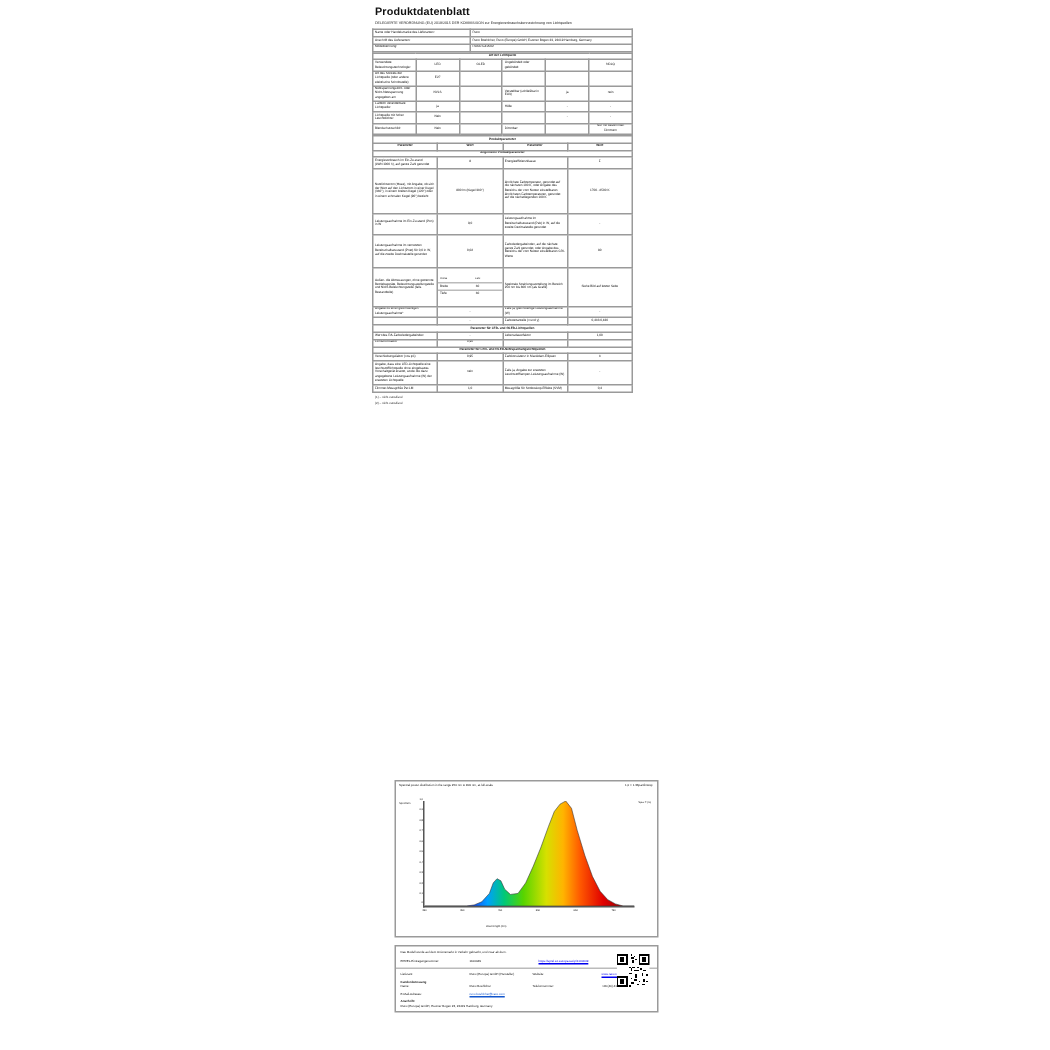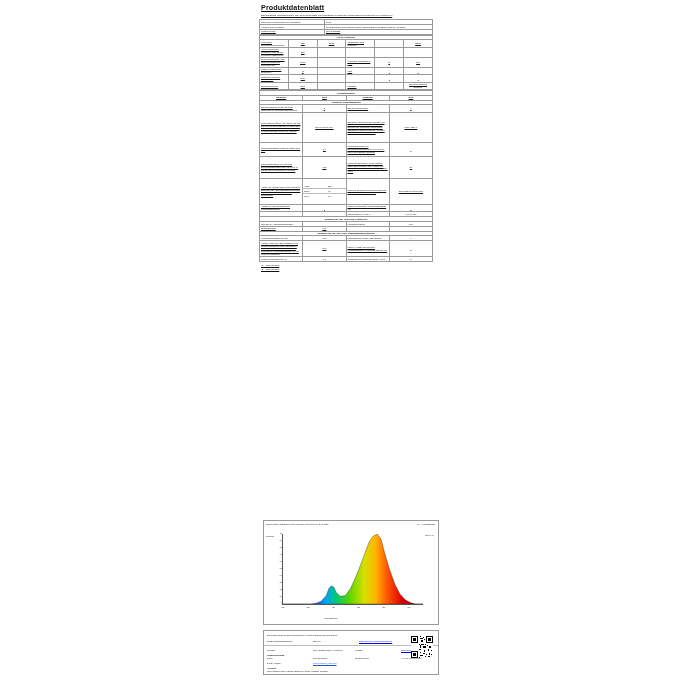--- a/index.html
+++ b/index.html
@@ -3,21 +3,21 @@
 <meta charset="utf-8">
 <style>
   html,body{margin:0;padding:0;}
   body{
     width:700px;height:700px;background:#ffffff;
     font-family:"Liberation Sans", sans-serif;
     color:#111;
   }
   .page{position:relative;width:700px;height:700px;overflow:hidden;}
   .sheet{
-    position:absolute;left:259px;top:0;width:150px;text-decoration:underline;
+    position:absolute;left:248px;top:0;width:150px;
   }
   .doc-title{
     font-size:7.2px;font-weight:bold;letter-spacing:.1px;margin:3px 0 2px 2px;
   }
   .subtitle{
     font-size:2.4px;line-height:1.35;margin:0 0 2px 2px;color:#222;
   }
   table{border-collapse:collapse;width:174px;table-layout:fixed;}
   td{
     border:0.4px solid #9a9a9a;

